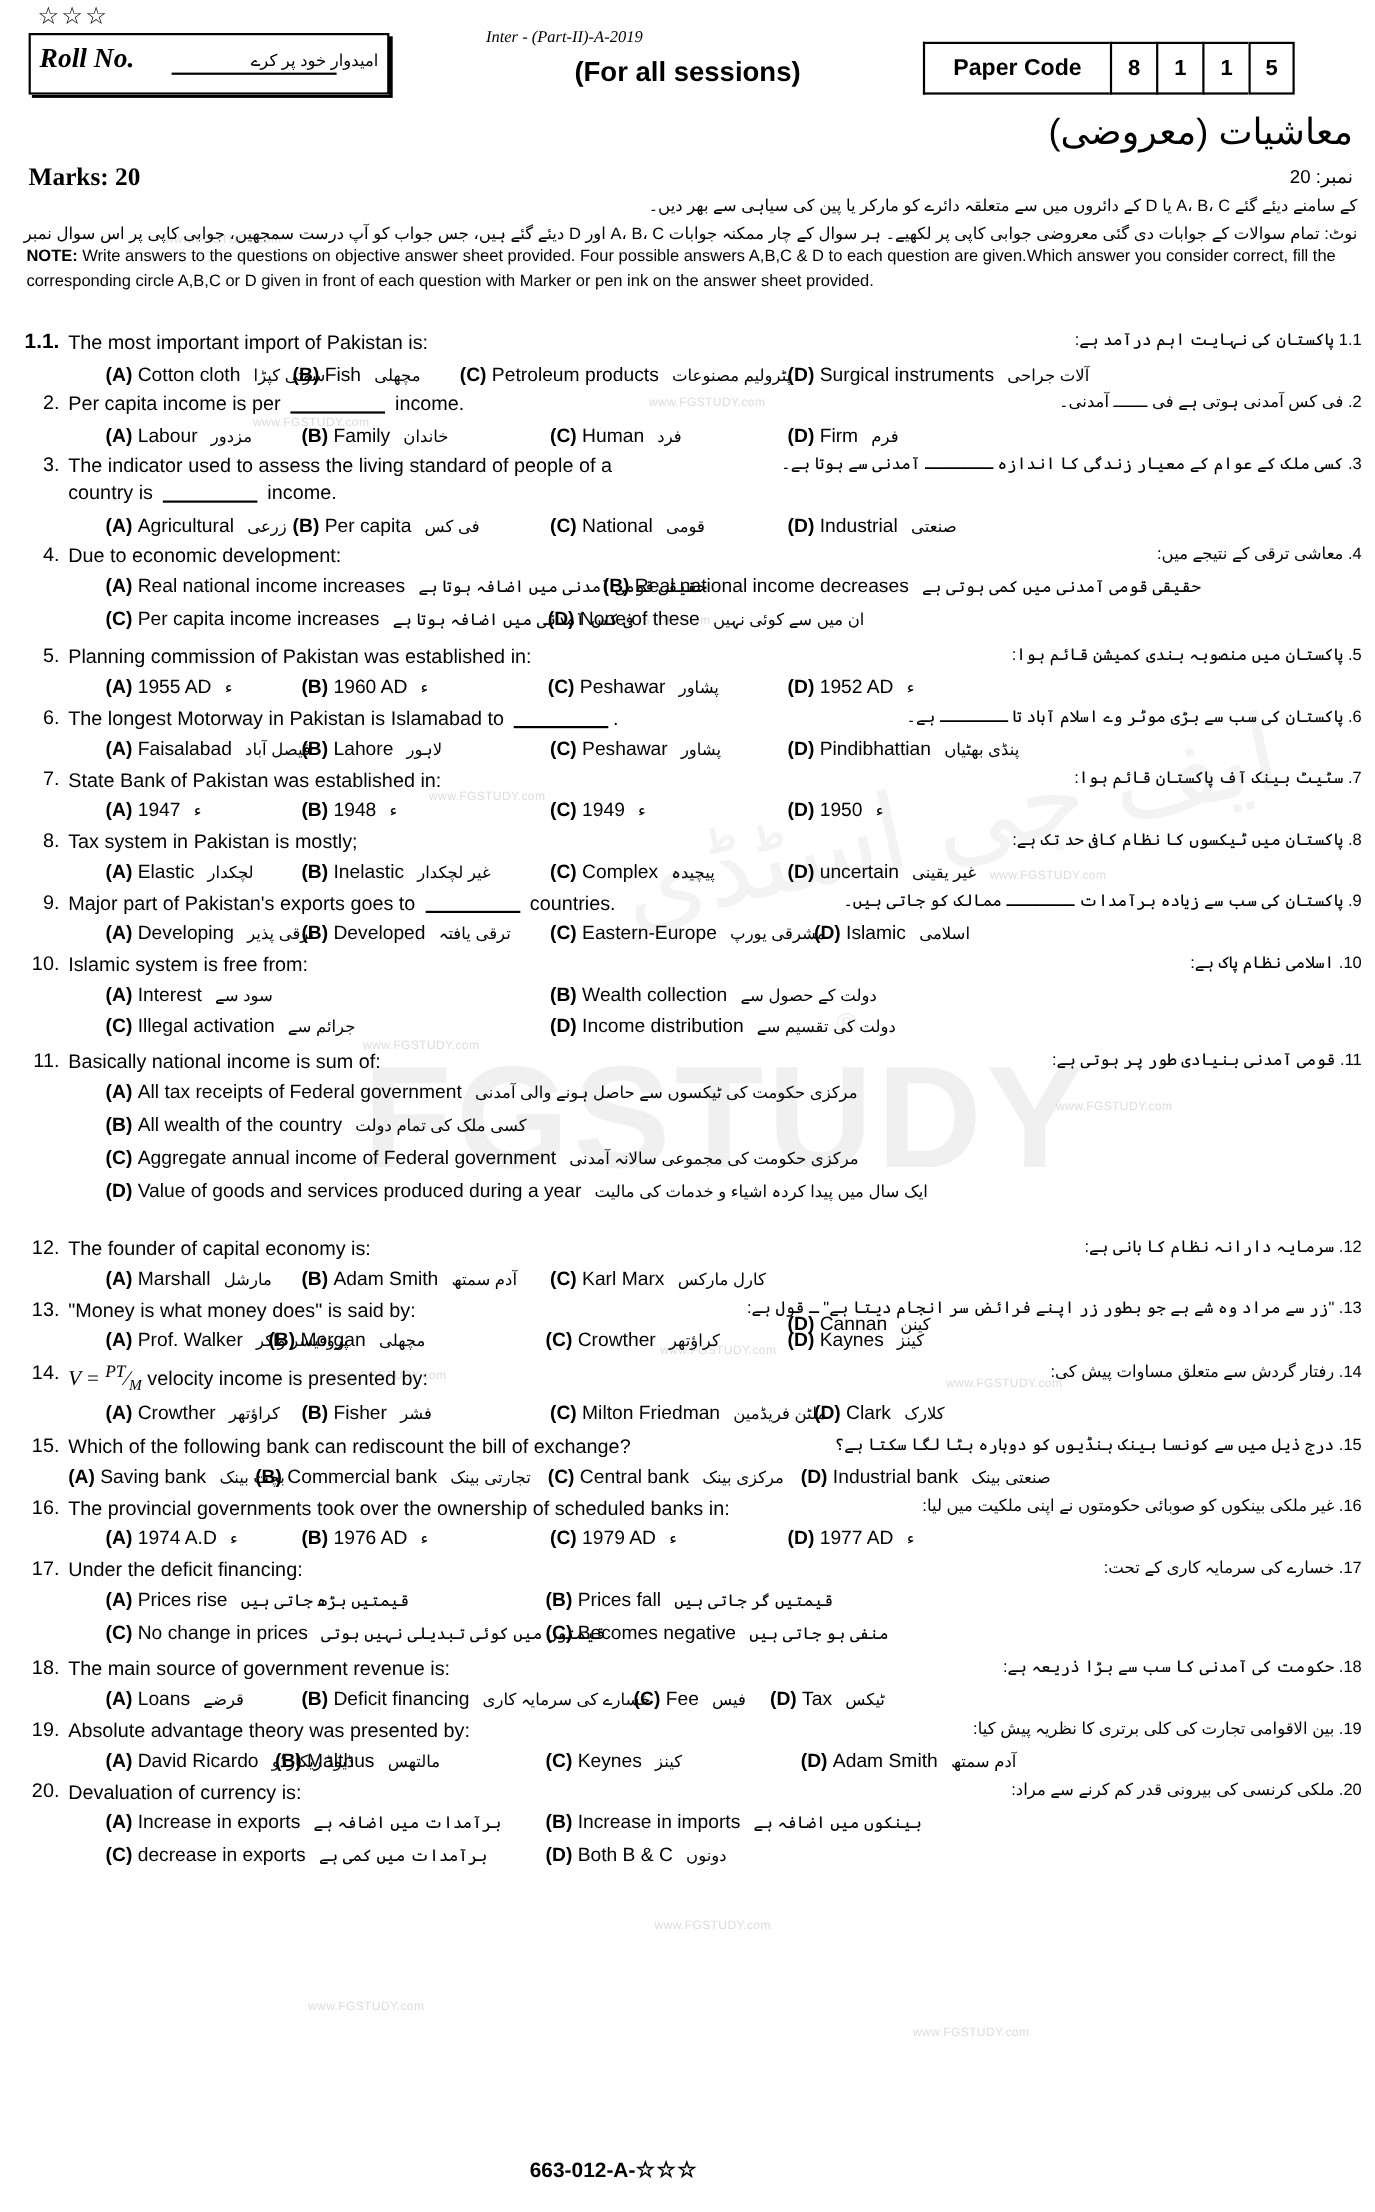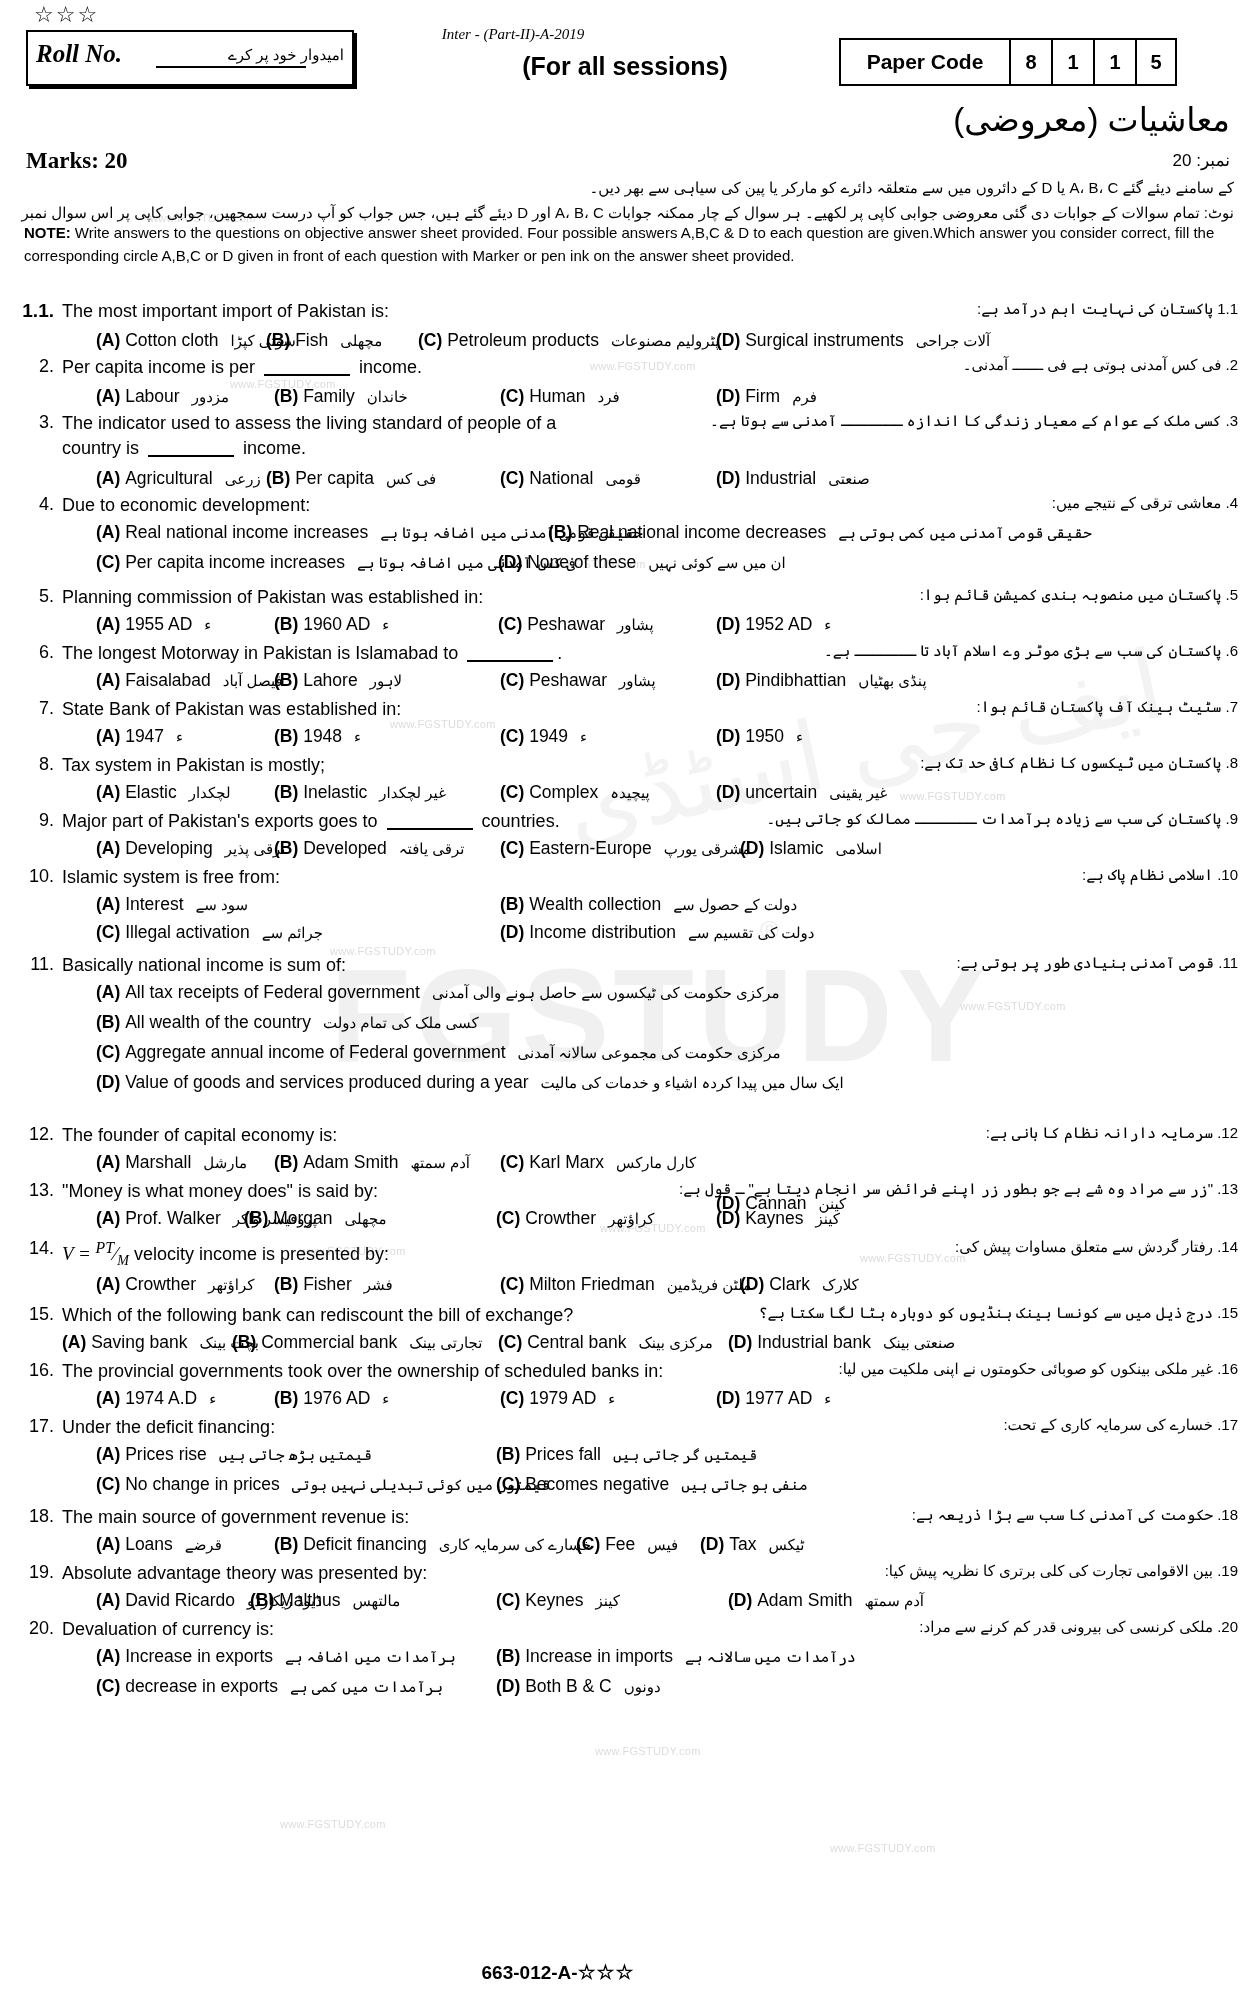--- a/index.html
+++ b/index.html
@@ -369,21 +369,21 @@
         <div class="opt" style="left: 96px; top: 28px;"><span class="lab">(A) </span><span>David Ricardo</span><span class="ur">ڈیوڈ ریکارڈو</span></div>
         <div class="opt" style="left: 250px; top: 28px;"><span class="lab">(B) </span><span>Malthus</span><span class="ur">مالتھس</span></div>
         <div class="opt" style="left: 496px; top: 28px;"><span class="lab">(C) </span><span>Keynes</span><span class="ur">کینز</span></div>
         <div class="opt" style="left: 728px; top: 28px;"><span class="lab">(D) </span><span>Adam Smith</span><span class="ur">آدم سمتھ</span></div>
       </div>
       <div class="q" style="position: absolute; left: 0px; top: 1318px; width: 1250px;">
         <div class="qnum">20.</div>
         <div class="qtext">Devaluation of currency is:</div>
         <div class="qur"><span class="n">20.</span> ملکی کرنسی کی بیرونی قدر کم کرنے سے مراد:</div>
         <div class="opt" style="left: 96px; top: 28px;"><span class="lab">(A) </span><span>Increase in exports</span><span class="ur">برآمدات میں اضافہ ہے</span></div>
-        <div class="opt" style="left: 496px; top: 28px;"><span class="lab">(B) </span><span>Increase in imports</span><span class="ur">درآمدات میں سالانہ ہے</span></div>
+        <div class="opt" style="left: 496px; top: 28px;"><span class="lab">(B) </span><span>Increase in imports</span><span class="ur">بینکوں میں اضافہ ہے</span></div>
         <div class="opt" style="left: 96px; top: 58px;"><span class="lab">(C) </span><span>decrease in exports</span><span class="ur">برآمدات میں کمی ہے</span></div>
         <div class="opt" style="left: 496px; top: 58px;"><span class="lab">(D) </span><span>Both B &amp; C</span><span class="ur">دونوں</span></div>
       </div>
     </div>
 
   <div class="footer">
     <span>663-012-A-</span><span class="fstars">☆☆☆</span>
   </div>
 
 </div>

